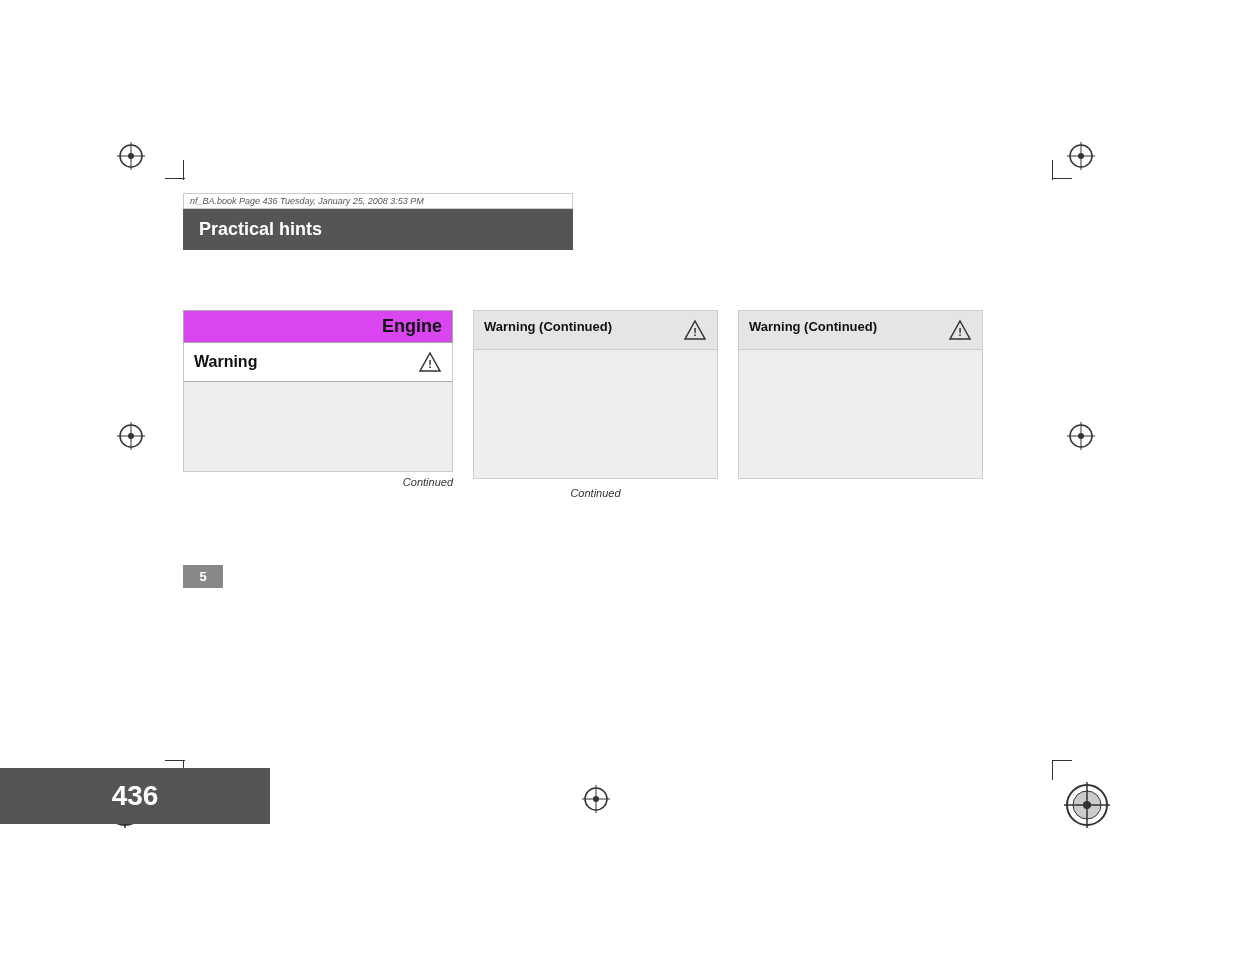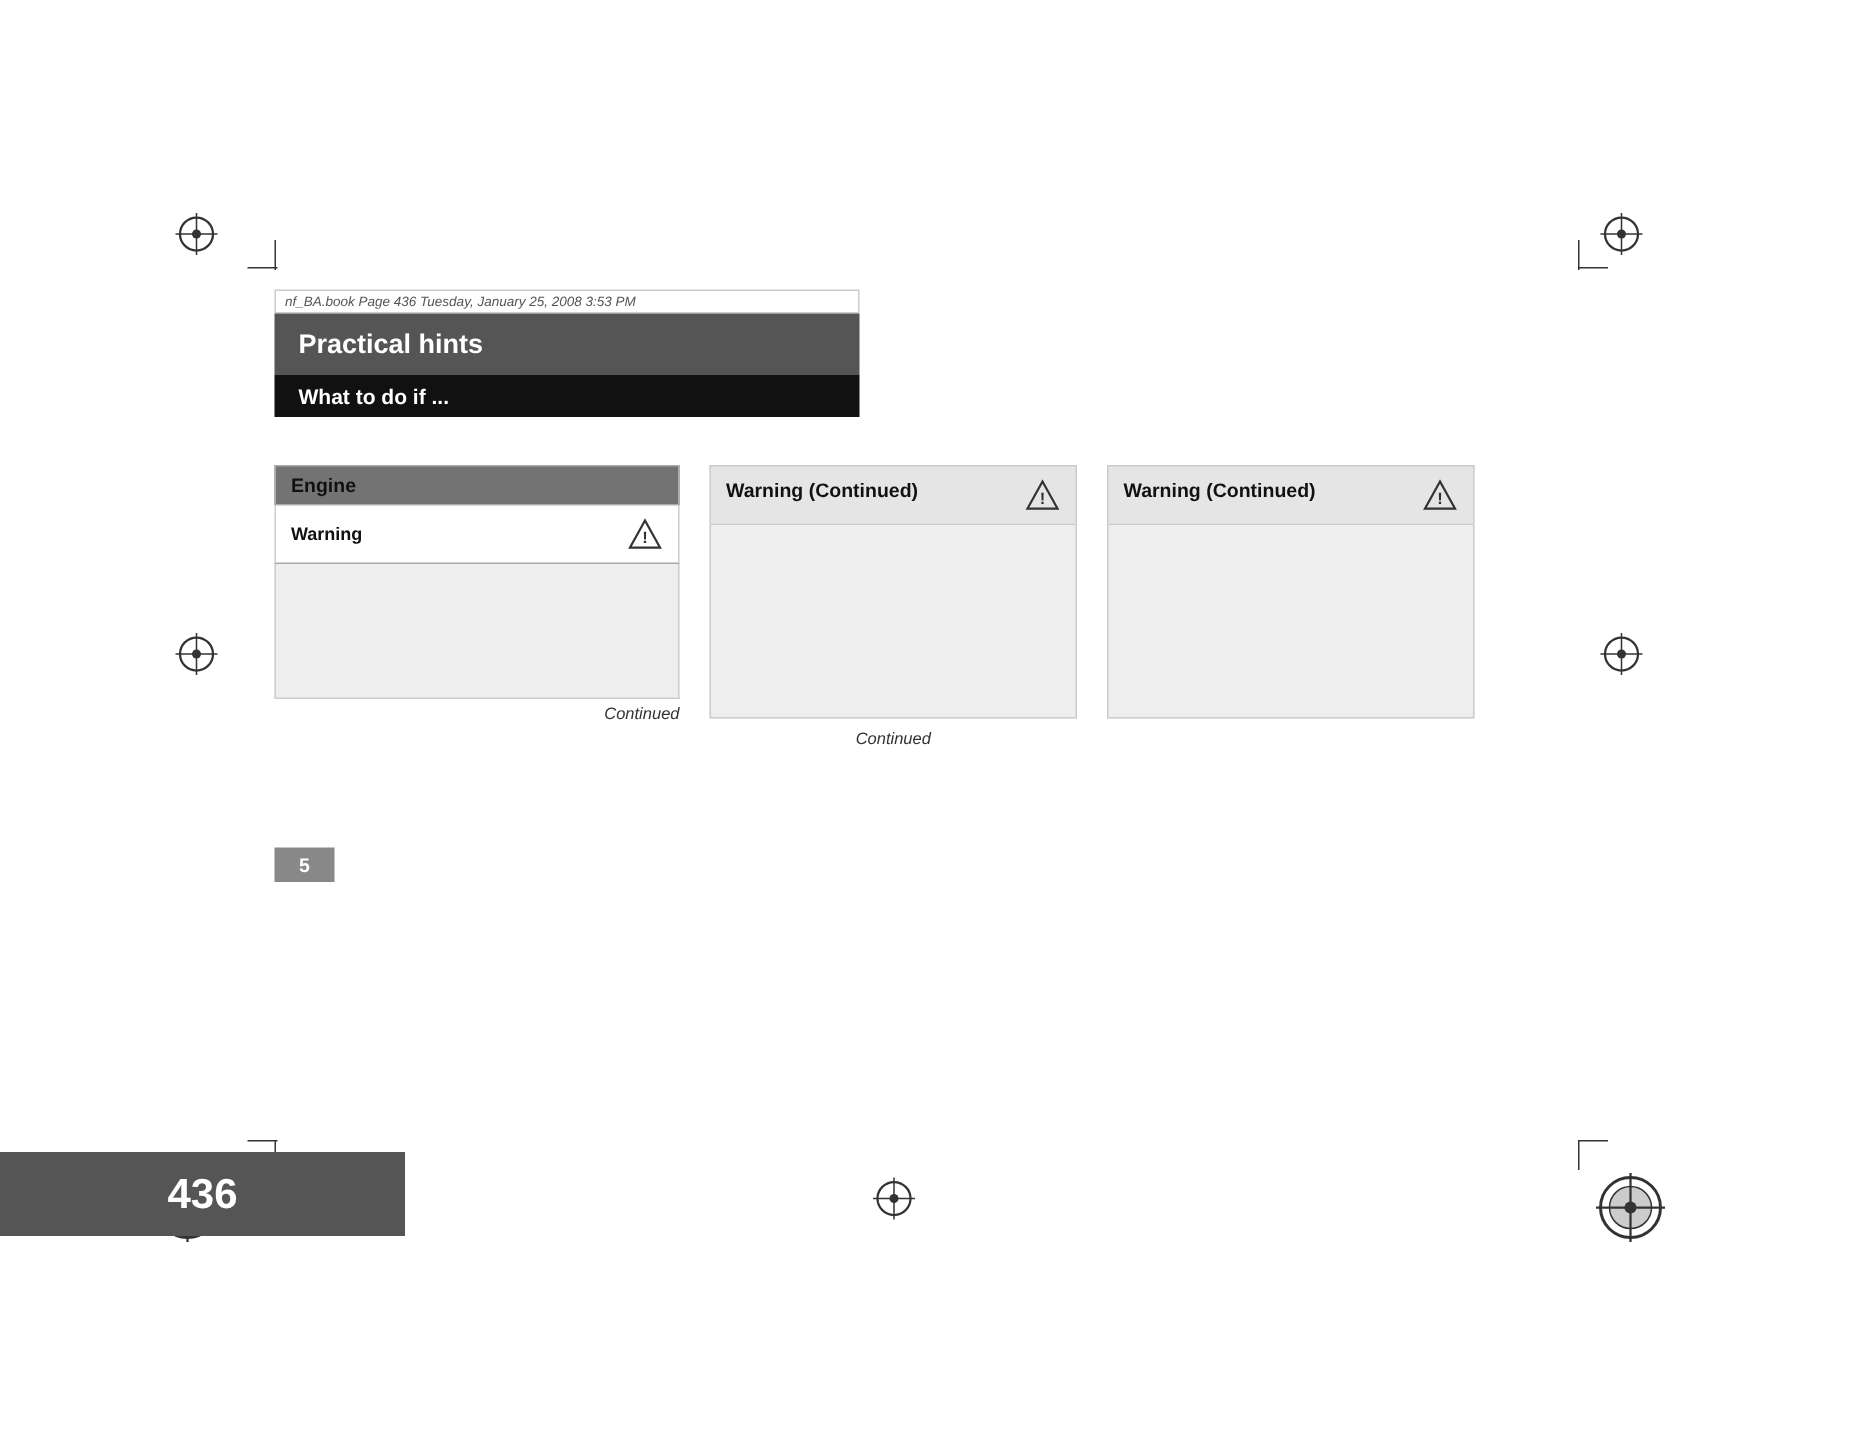--- a/index.html
+++ b/index.html
@@ -67,42 +67,43 @@
       width: 245px;
       margin-right: 20px;
     }
 
     .col3 {
       width: 245px;
     }
 
     
     .section-header {
-      background: #737373;
+      background: #d946ef;
       border: 1px solid #aaaaaa;
       padding: 5px 10px;
-      font-size: 13px;
+      font-size: 18px;
       font-weight: bold;
       color: #111;
+      text-align: right;
     }
 
     
     .warning-row {
       display: flex;
       align-items: center;
       justify-content: space-between;
       border-bottom: 1px solid #aaaaaa;
       border-left: 1px solid #cccccc;
       border-right: 1px solid #cccccc;
       padding: 8px 10px;
       background: #ffffff;
     }
 
     .warning-label {
-      font-size: 12px;
+      font-size: 16px;
       font-weight: bold;
       color: #111;
     }
 
     .warning-icon {
       width: 24px;
       height: 22px;
     }
 
     
@@ -271,23 +272,20 @@
 
 <div class="trim-h" style="top:760px;left:1052px;"></div>
 <div class="trim-v" style="top:760px;left:1052px;"></div>
 
 <div class="page-header">
   <div class="page-meta">
     <span>nf_BA.book  Page 436  Tuesday, January 25, 2008  3:53 PM</span>
   </div>
   <div class="chapter-title-bar">
     <span>Practical hints</span>
-  </div>
-  <div class="section-title-bar">
-    <span>What to do if ...</span>
   </div>
 </div>
 
 <div class="content-area">
 
   <div class="col1">
     <div class="section-header">
       <span>Engine</span>
     </div>
     <div class="warning-row">

